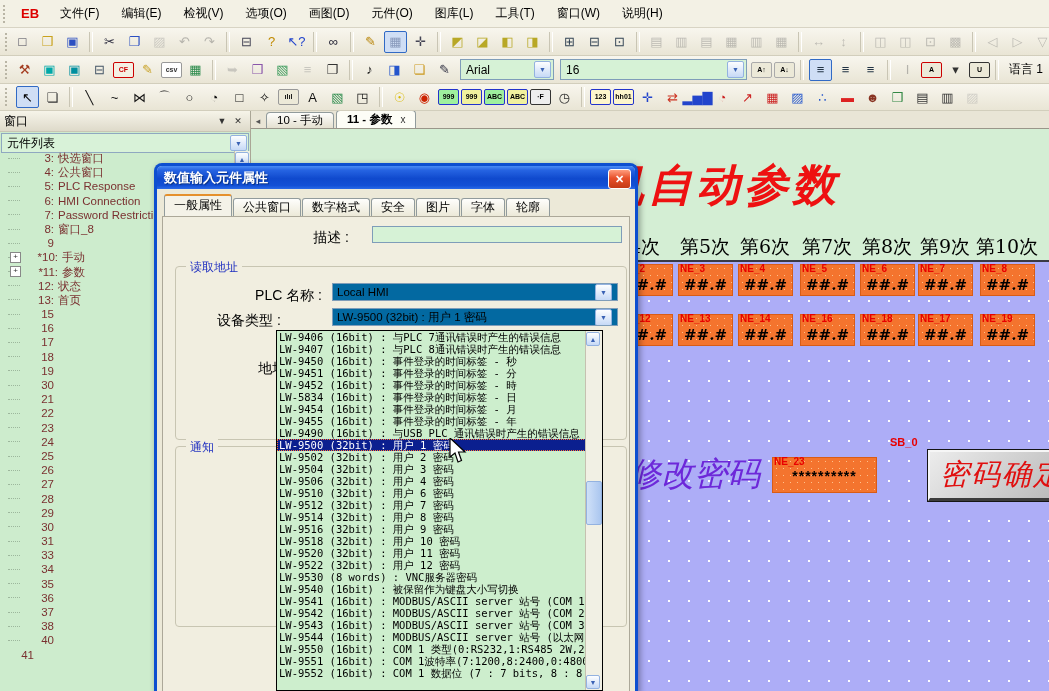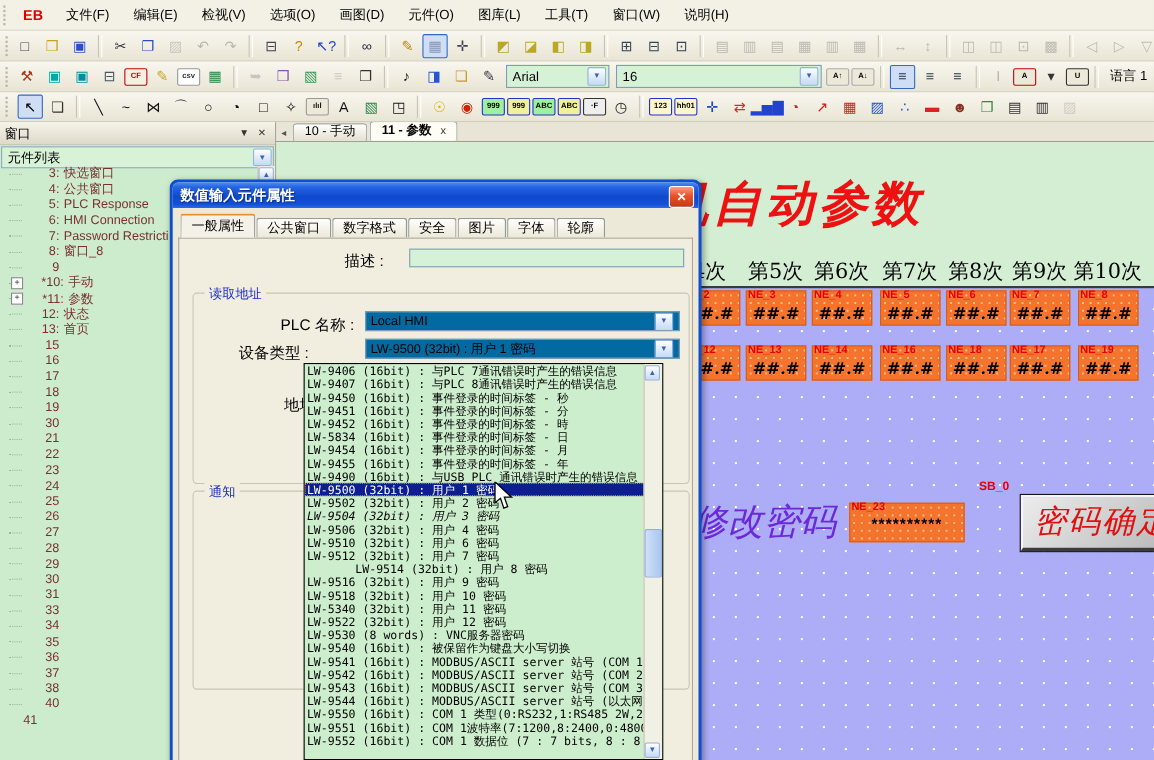--- a/index.html
+++ b/index.html
@@ -592,28 +592,28 @@
       <div class="lrow" style="width: 309px;">LW-9407 (16bit) : 与PLC 8通讯错误时产生的错误信息</div>
       <div class="lrow" style="width: 309px;">LW-9450 (16bit) : 事件登录的时间标签 - 秒</div>
       <div class="lrow" style="width: 309px;">LW-9451 (16bit) : 事件登录的时间标签 - 分</div>
       <div class="lrow" style="width: 309px;">LW-9452 (16bit) : 事件登录的时间标签 - 時</div>
       <div class="lrow" style="width: 309px;">LW-5834 (16bit) : 事件登录的时间标签 - 日</div>
       <div class="lrow" style="width: 309px;">LW-9454 (16bit) : 事件登录的时间标签 - 月</div>
       <div class="lrow" style="width: 309px;">LW-9455 (16bit) : 事件登录的时间标签 - 年</div>
       <div class="lrow" style="width: 309px;">LW-9490 (16bit) : 与USB PLC 通讯错误时产生的错误信息</div>
       <div class="lrow sel" style="width: 309px;">LW-9500 (32bit) : 用户 1 密码</div>
       <div class="lrow" style="width: 309px;">LW-9502 (32bit) : 用户 2 密码</div>
-      <div class="lrow" style="width: 309px; font-style: italic;">LW-9504 (32bit) : 用户 3 密码</div>
+      <div class="lrow" style="width: 309px;">LW-9504 (32bit) : 用户 3 密码</div>
       <div class="lrow" style="width: 309px;">LW-9506 (32bit) : 用户 4 密码</div>
       <div class="lrow" style="width: 309px;">LW-9510 (32bit) : 用户 6 密码</div>
       <div class="lrow" style="width: 309px;">LW-9512 (32bit) : 用户 7 密码</div>
-      <div class="lrow" style="width: 309px; margin-left: 44px;">LW-9514 (32bit) : 用户 8 密码</div>
+      <div class="lrow" style="width: 309px;">LW-9514 (32bit) : 用户 8 密码</div>
       <div class="lrow" style="width: 309px;">LW-9516 (32bit) : 用户 9 密码</div>
       <div class="lrow" style="width: 309px;">LW-9518 (32bit) : 用户 10 密码</div>
-      <div class="lrow" style="width: 309px;">LW-5340 (32bit) : 用户 11 密码</div>
+      <div class="lrow" style="width: 309px;">LW-9520 (32bit) : 用户 11 密码</div>
       <div class="lrow" style="width: 309px;">LW-9522 (32bit) : 用户 12 密码</div>
       <div class="lrow" style="width: 309px;">LW-9530 (8 words) : VNC服务器密码</div>
       <div class="lrow" style="width: 309px;">LW-9540 (16bit) : 被保留作为键盘大小写切换</div>
       <div class="lrow" style="width: 309px;">LW-9541 (16bit) : MODBUS/ASCII server 站号 (COM 1)</div>
       <div class="lrow" style="width: 309px;">LW-9542 (16bit) : MODBUS/ASCII server 站号 (COM 2)</div>
       <div class="lrow" style="width: 309px;">LW-9543 (16bit) : MODBUS/ASCII server 站号 (COM 3)</div>
       <div class="lrow" style="width: 309px;">LW-9544 (16bit) : MODBUS/ASCII server 站号 (以太网)</div>
       <div class="lrow" style="width: 309px;">LW-9550 (16bit) : COM 1 类型(0:RS232,1:RS485 2W,2:RS</div>
       <div class="lrow" style="width: 309px;">LW-9551 (16bit) : COM 1波特率(7:1200,8:2400,0:4800,1</div>
       <div class="lrow" style="width: 309px;">LW-9552 (16bit) : COM 1 数据位 (7 : 7 bits, 8 : 8 bi</div>

